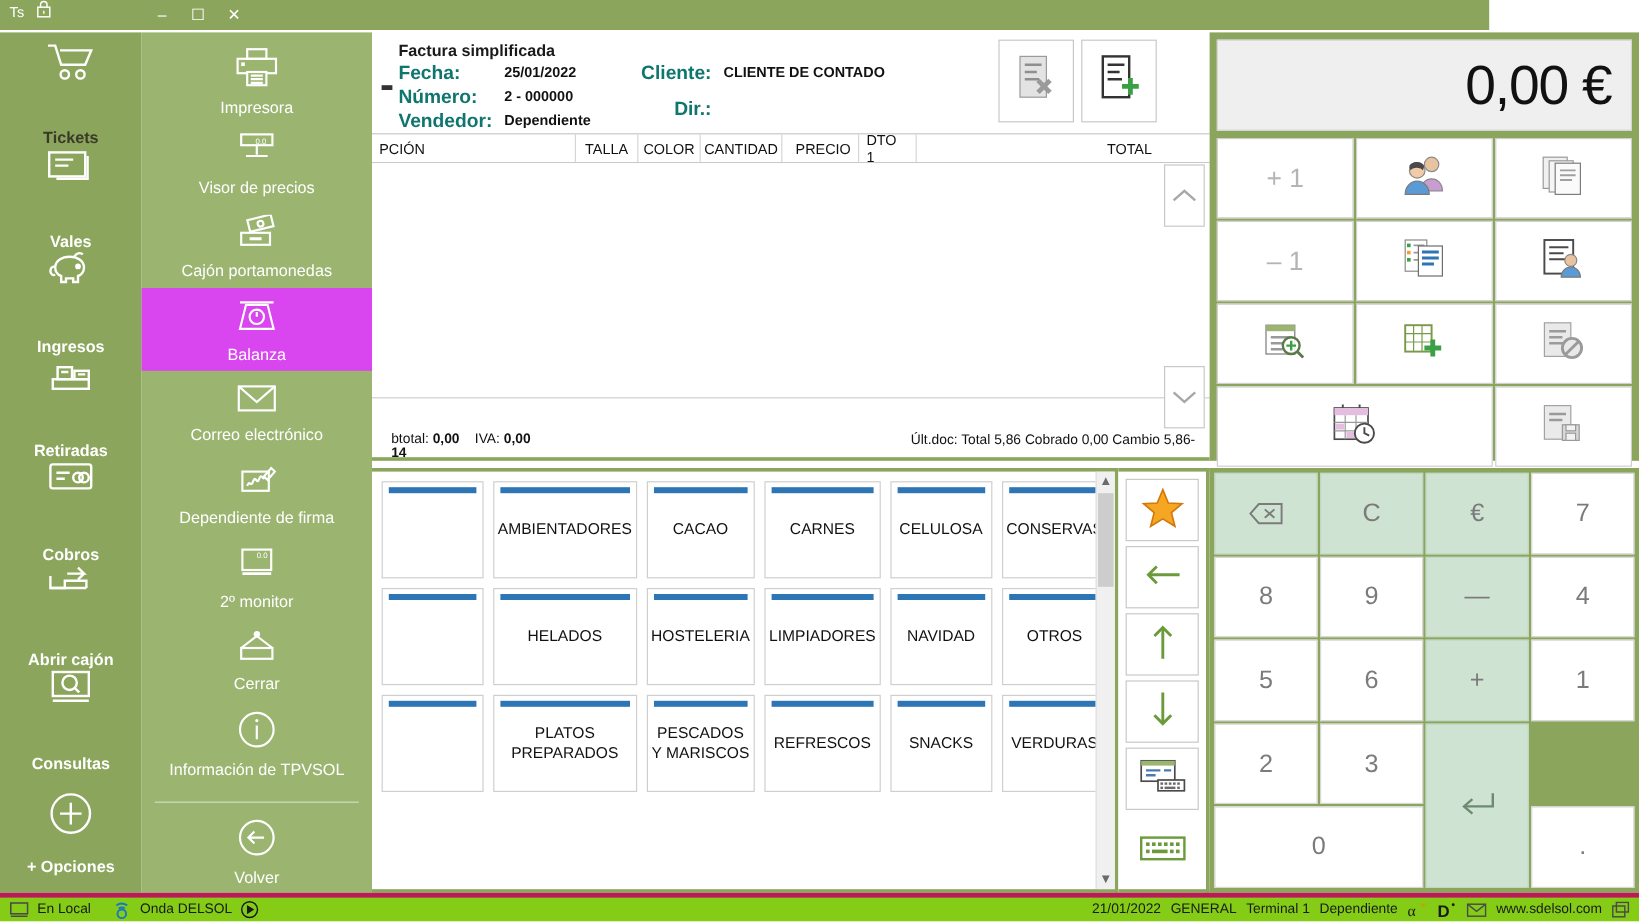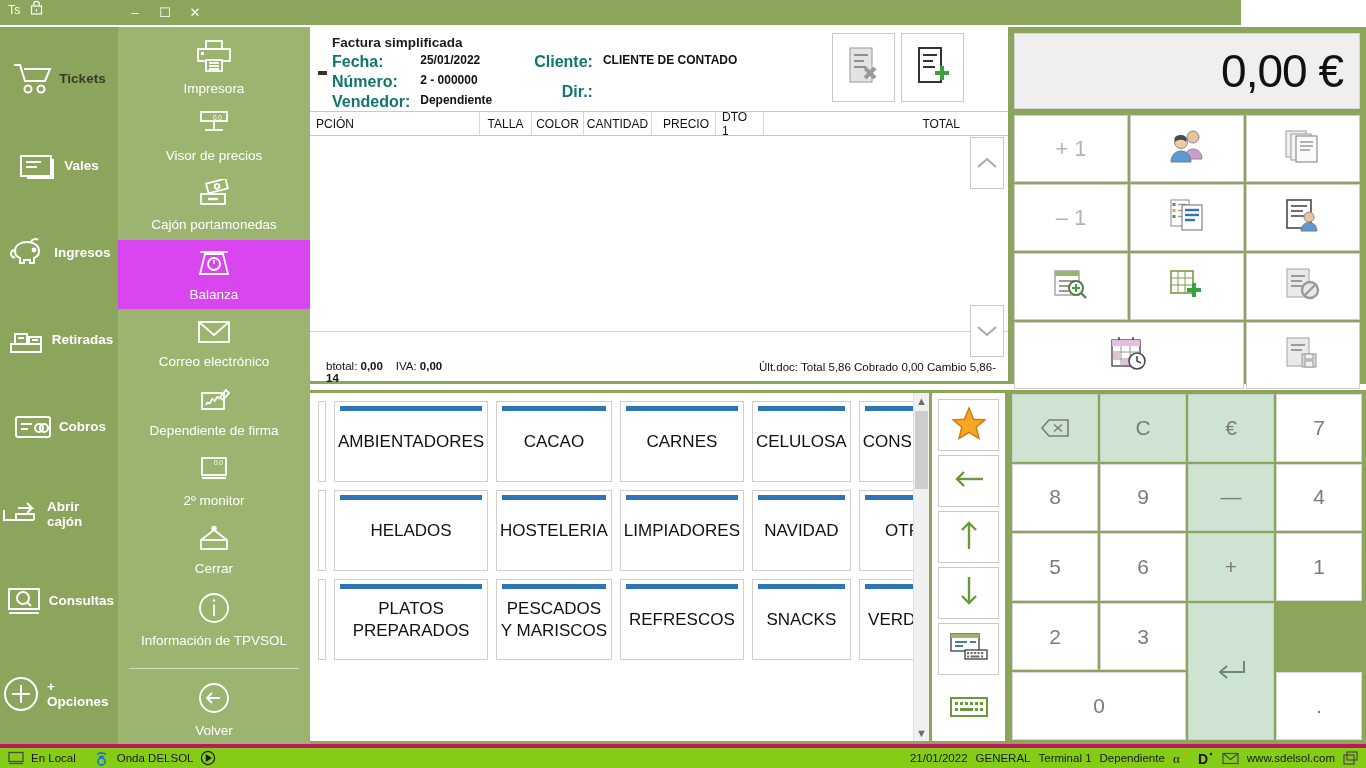--- a/index.html
+++ b/index.html
@@ -30,21 +30,21 @@
 
   
   .sidebar {
     position: absolute; left: 0; top: 27px; width: 118px; height: 717px;
     background: #8CA55D;
     display: flex; flex-direction: column; align-items: center;
     padding-top: 8px;
   }
   .side-item {
     width: 118px; height: 87px;
-    display: flex; flex-direction: row; align-items: center; justify-content: center;
+    display: flex; flex-direction: column; align-items: center; justify-content: space-between;
     gap: 5px; color: #ffffff; cursor: pointer;
   }
   .side-item .lbl { font-size: 13.5px; font-weight: bold; }
   .side-item.active .lbl { color: #3a3a28; }
   .side-item svg { display: block; }
   .side-spacer { flex: 1; }
 
   
   .submenu {
     position: absolute; left: 118px; top: 27px; width: 192px; height: 717px;
@@ -138,21 +138,21 @@
   .cat-grid {
     padding: 8px 6px 8px 8px; display: grid;
     grid-template-columns: repeat(6, 1fr); gap: 8px 8px;
   }
   .cat-tile {
     height: 81px; border: 1px solid #cfcfcf; background: #fff; position: relative;
     display: flex; align-items: center; justify-content: center;
     text-align: center; cursor: pointer;
   }
   .cat-bar { position: absolute; left: 5px; right: 5px; top: 4px; height: 5px; background: #2E75B6; }
-  .cat-lbl { font-size: 17px; color: #111; line-height: 1.25; padding: 0 3px; }
+  .cat-lbl { font-size: 13px; color: #111; line-height: 1.25; padding: 0 3px; }
   .cat-scroll {
     position: absolute; right: 0px; top: 0px; width: 16px; height: 348px;
     background: #f0f0f0; display: flex; flex-direction: column; justify-content: space-between;
     align-items: center; border-left: 1px solid #e0e0e0;
   }
   .cat-scroll .arr { font-size: 11px; color: #6b6b6b; padding: 2px 0; cursor: pointer; }
   .cat-thumb { position: absolute; right: 1px; top: 18px; width: 13px; height: 78px; background: #cdcdcd; }
 
   
   .tools {

